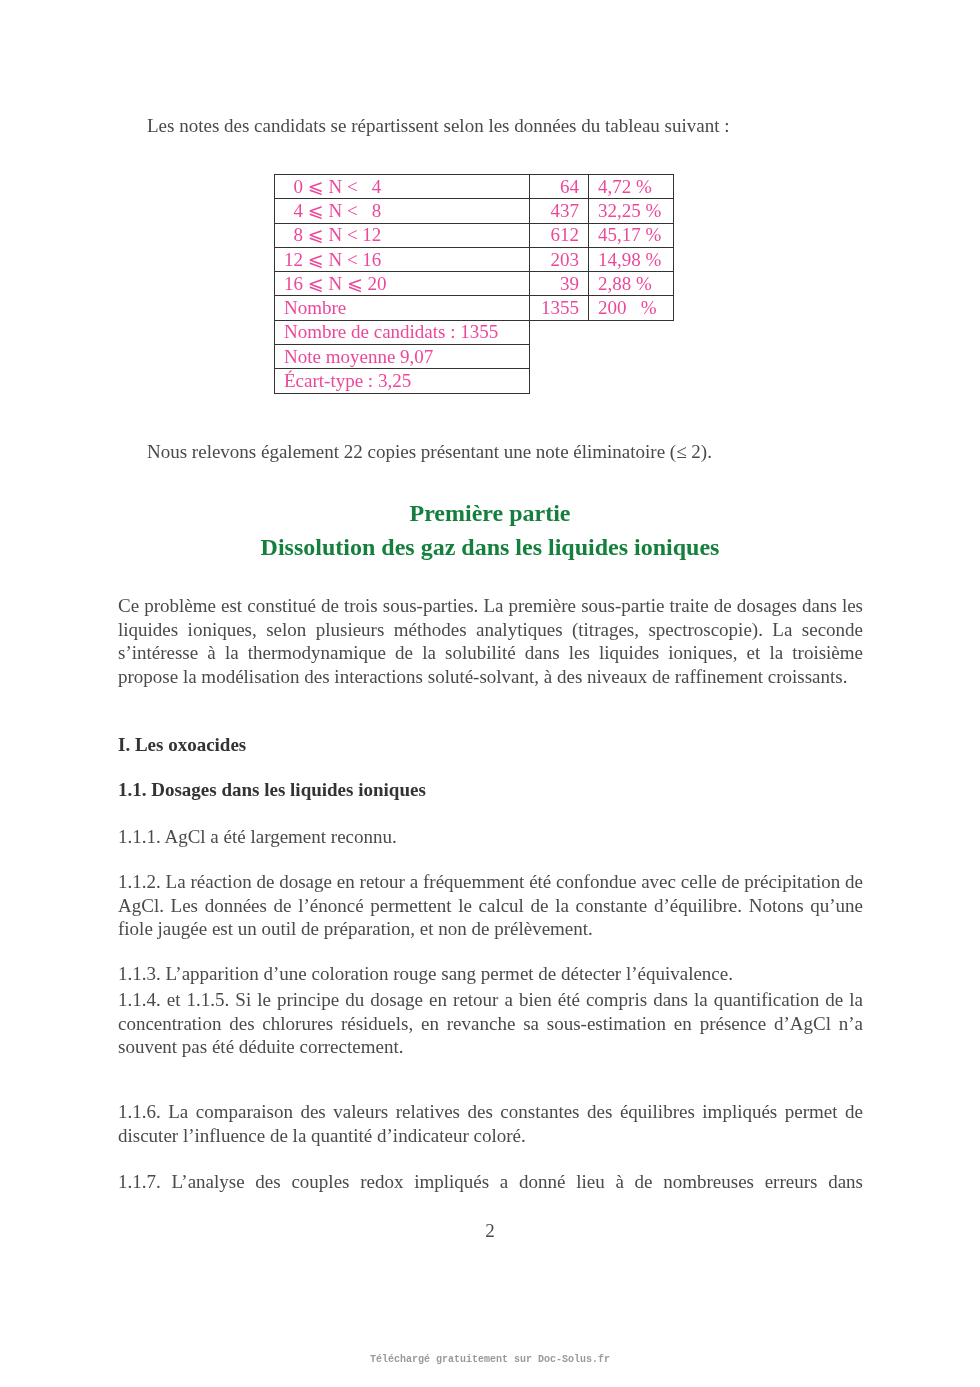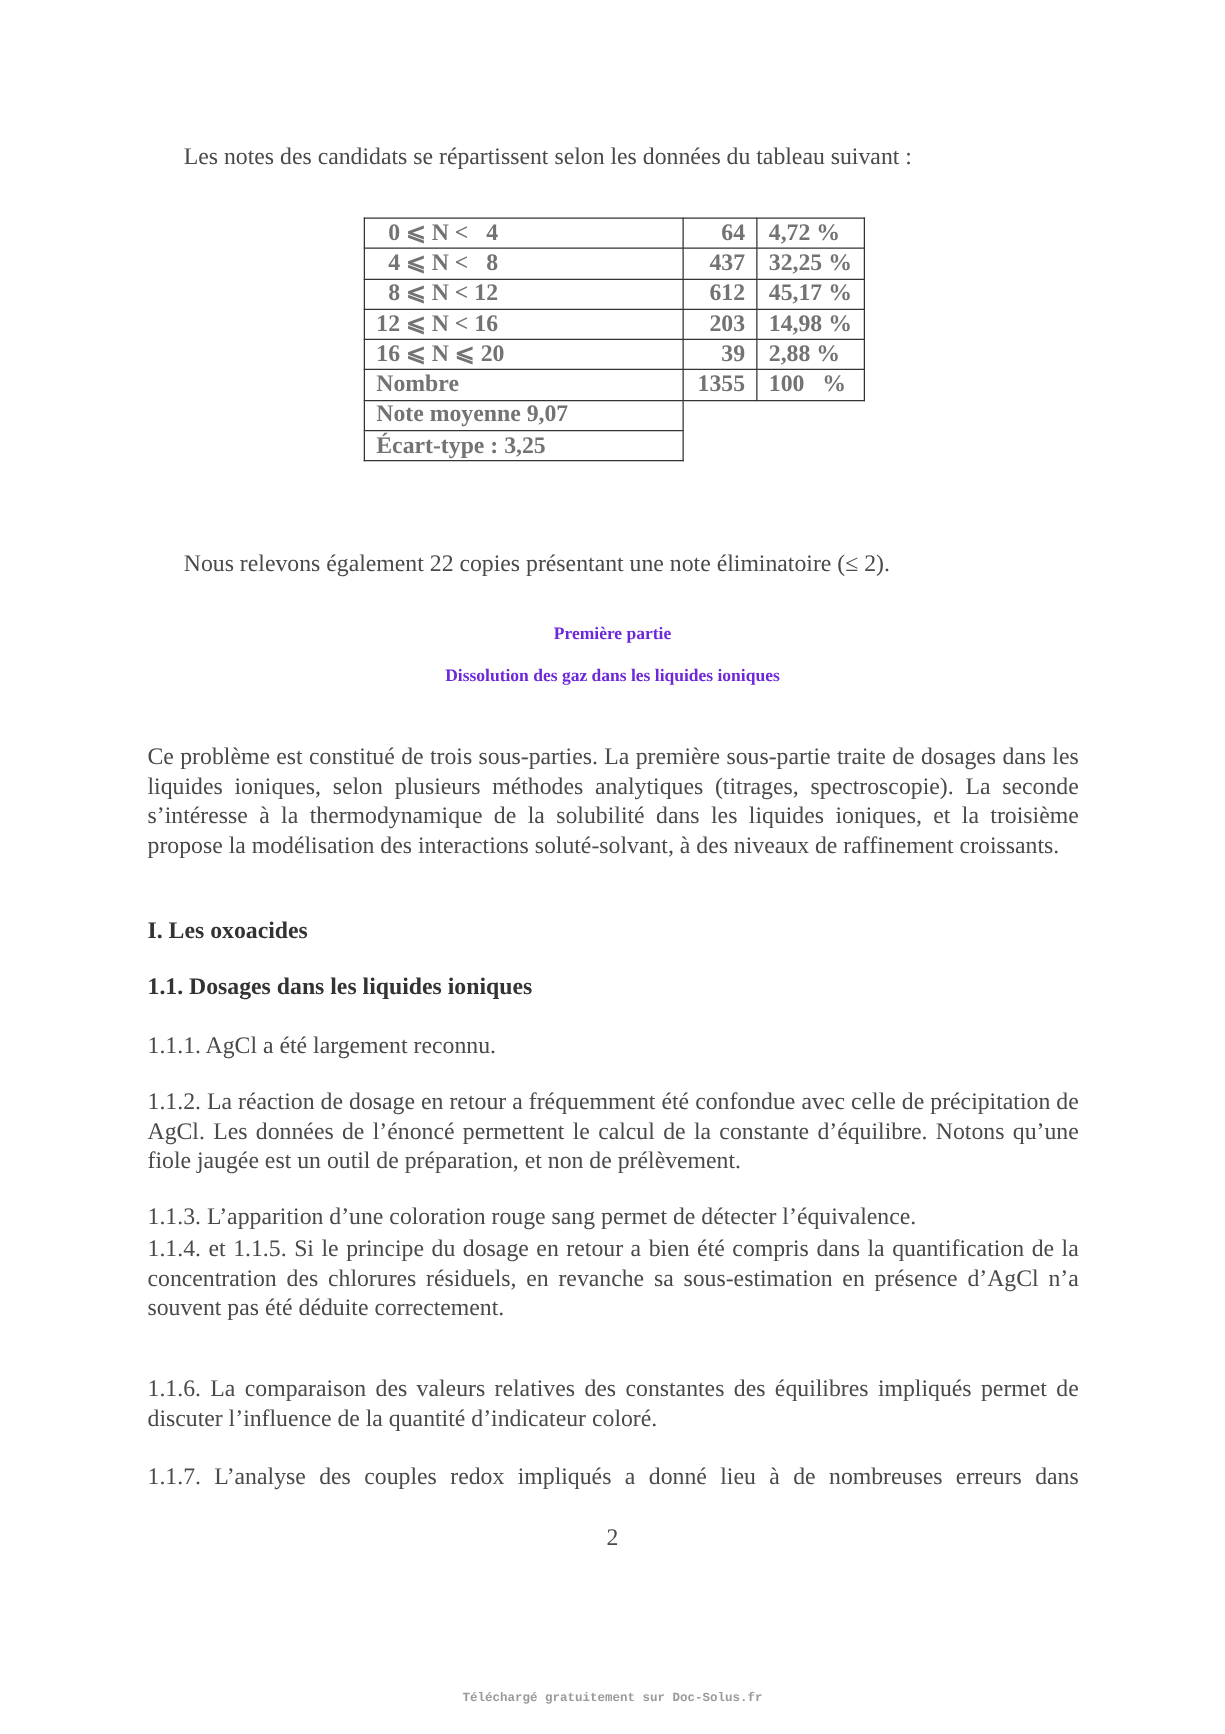--- a/index.html
+++ b/index.html
@@ -1,29 +1,29 @@
 <!DOCTYPE html>
 <html><head>
   <meta charset="utf-8">
   <style>
     html, body { margin: 0; padding: 0; background: #ffffff; }
     body { width: 980px; height: 1387px; position: relative; overflow: hidden;
            font-family: "DejaVu Serif", "Liberation Serif", serif; color: #3a3a3a; }
     .txt { font-family: "Liberation Serif", serif; font-size: 19px; line-height: 23.6px; color: #4a4a4a; }
     .intro { position: absolute; left: 147px; top: 114px; }
-    table.grades { position: absolute; left: 291px; top: 174px; border-collapse: collapse;
-                   font-family: "Liberation Serif", serif; font-size: 19px; color: #737373; font-weight: bold; }
+    table.grades { position: absolute; left: 274px; top: 174px; border-collapse: collapse;
+                   font-family: "Liberation Serif", serif; font-size: 19px; color: #ec4899; }
     table.grades td { border: 1px solid #333; height: 23.3px; padding: 0 9px; line-height: 22px; white-space: pre; }
     table.grades td.range { width: 236px; }
     table.grades td.count { width: 40px; text-align: right; }
     table.grades td.pct { width: 66px; text-align: left; }
     table.grades tr.stat td.empty { border: none; }
     .note2 { position: absolute; left: 147px; top: 440px; }
     .part-title { position: absolute; left: 0; width: 980px; text-align: center;
-                  font-family: "Liberation Serif", serif; font-size: 14px; font-weight: bold; color: #6d28d9; }
+                  font-family: "Liberation Serif", serif; font-size: 24px; font-weight: bold; color: #15803d; }
     .pt1 { top: 500px; }
     .pt2 { top: 534px; }
     .para { position: absolute; left: 118px; width: 745px; text-align: justify; }
     .heading { position: absolute; left: 118px; font-family: "Liberation Serif", serif;
                font-size: 19px; font-weight: bold; color: #333; }
     .pagenum { position: absolute; left: 0; width: 980px; text-align: center; top: 1219px; }
     .footer { position: absolute; left: 0; width: 980px; text-align: center; top: 1354px;
               font-family: "Liberation Mono", monospace; font-size: 10px; font-weight: bold; color: #9a9a9a; }
   </style>
 </head>
@@ -54,21 +54,25 @@
       <td class="pct">14,98 %</td>
     </tr>
     <tr>
       <td class="range">16 ⩽ N ⩽ 20</td>
       <td class="count">39</td>
       <td class="pct">2,88 %</td>
     </tr>
     <tr>
       <td class="range">Nombre</td>
       <td class="count">1355</td>
-      <td class="pct">100   %</td>
+      <td class="pct">200   %</td>
+    </tr>
+    <tr class="stat">
+      <td class="range">Nombre de candidats : 1355</td>
+      <td class="empty" colspan="2"></td>
     </tr>
     <tr class="stat">
       <td class="range">Note moyenne 9,07</td>
       <td class="empty" colspan="2"></td>
     </tr>
     <tr class="stat">
       <td class="range">Écart-type : 3,25</td>
       <td class="empty" colspan="2"></td>
     </tr>
   </tbody>

